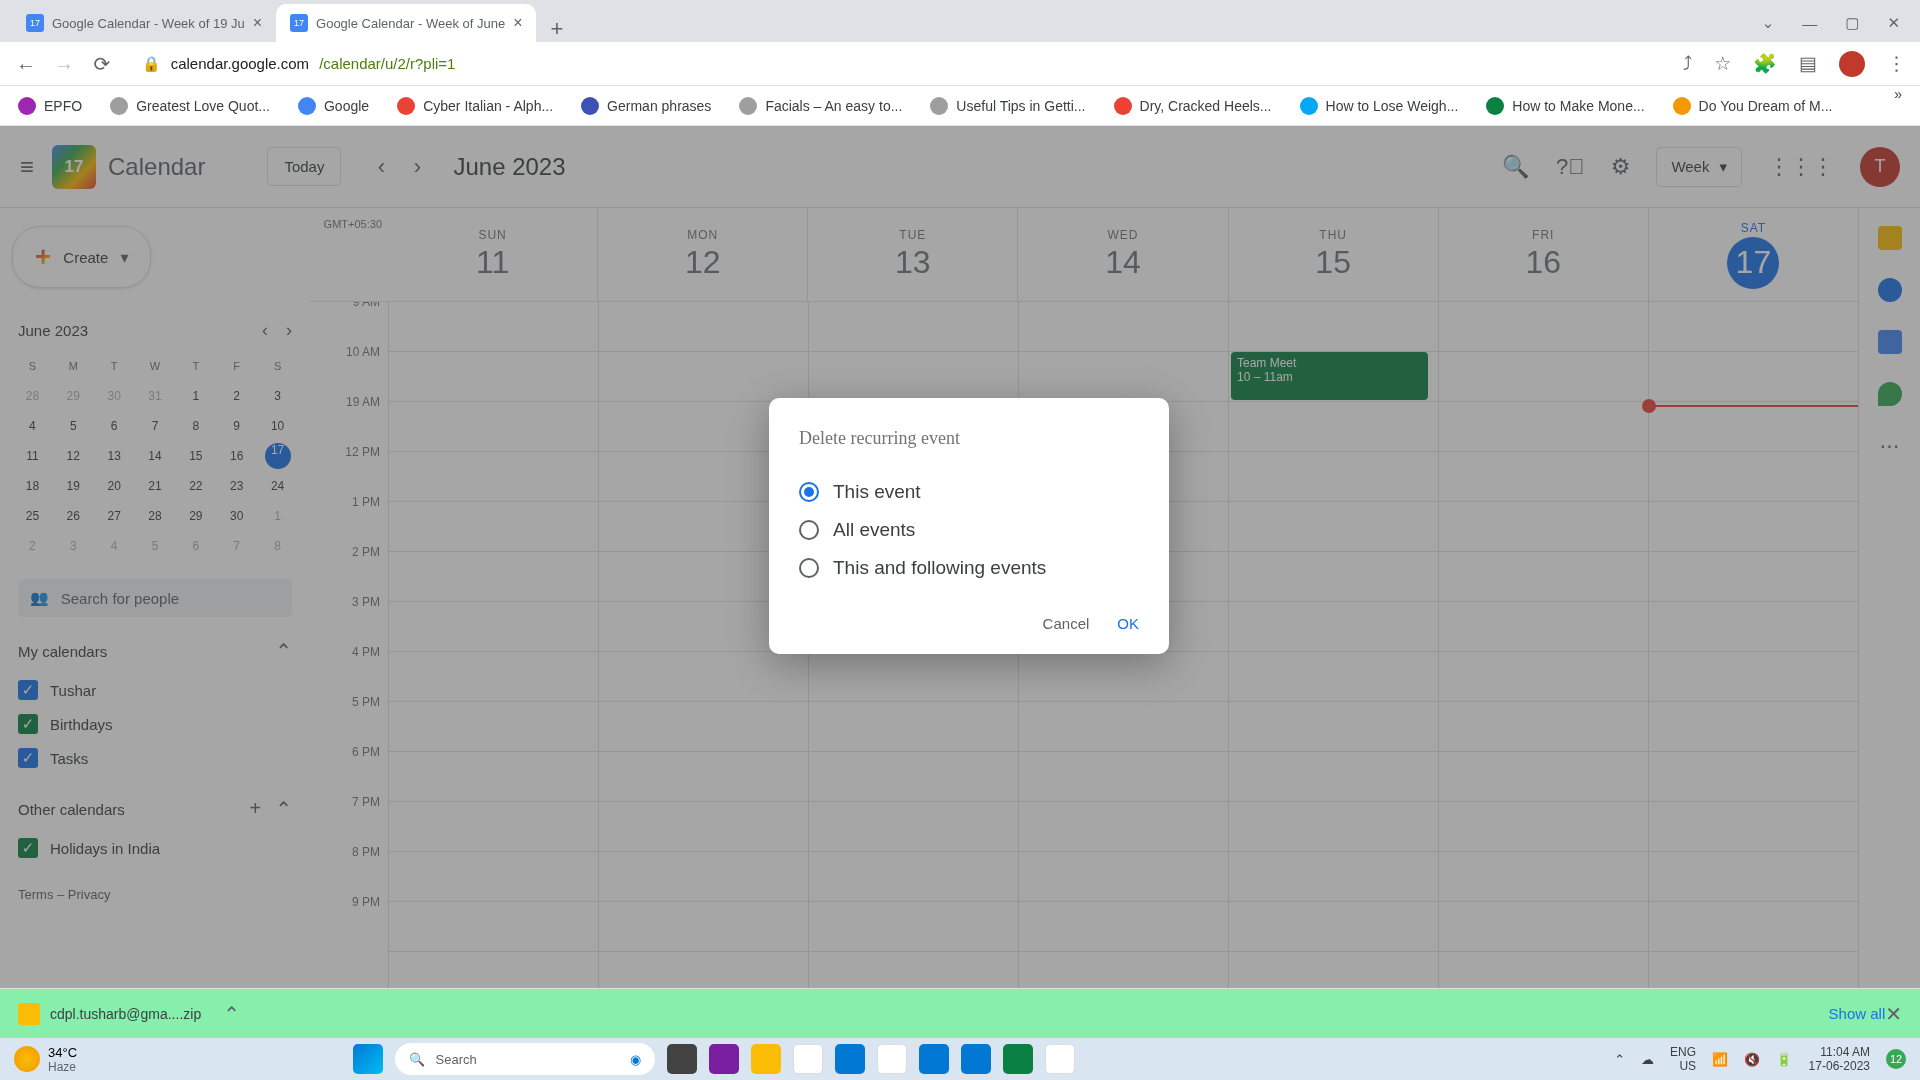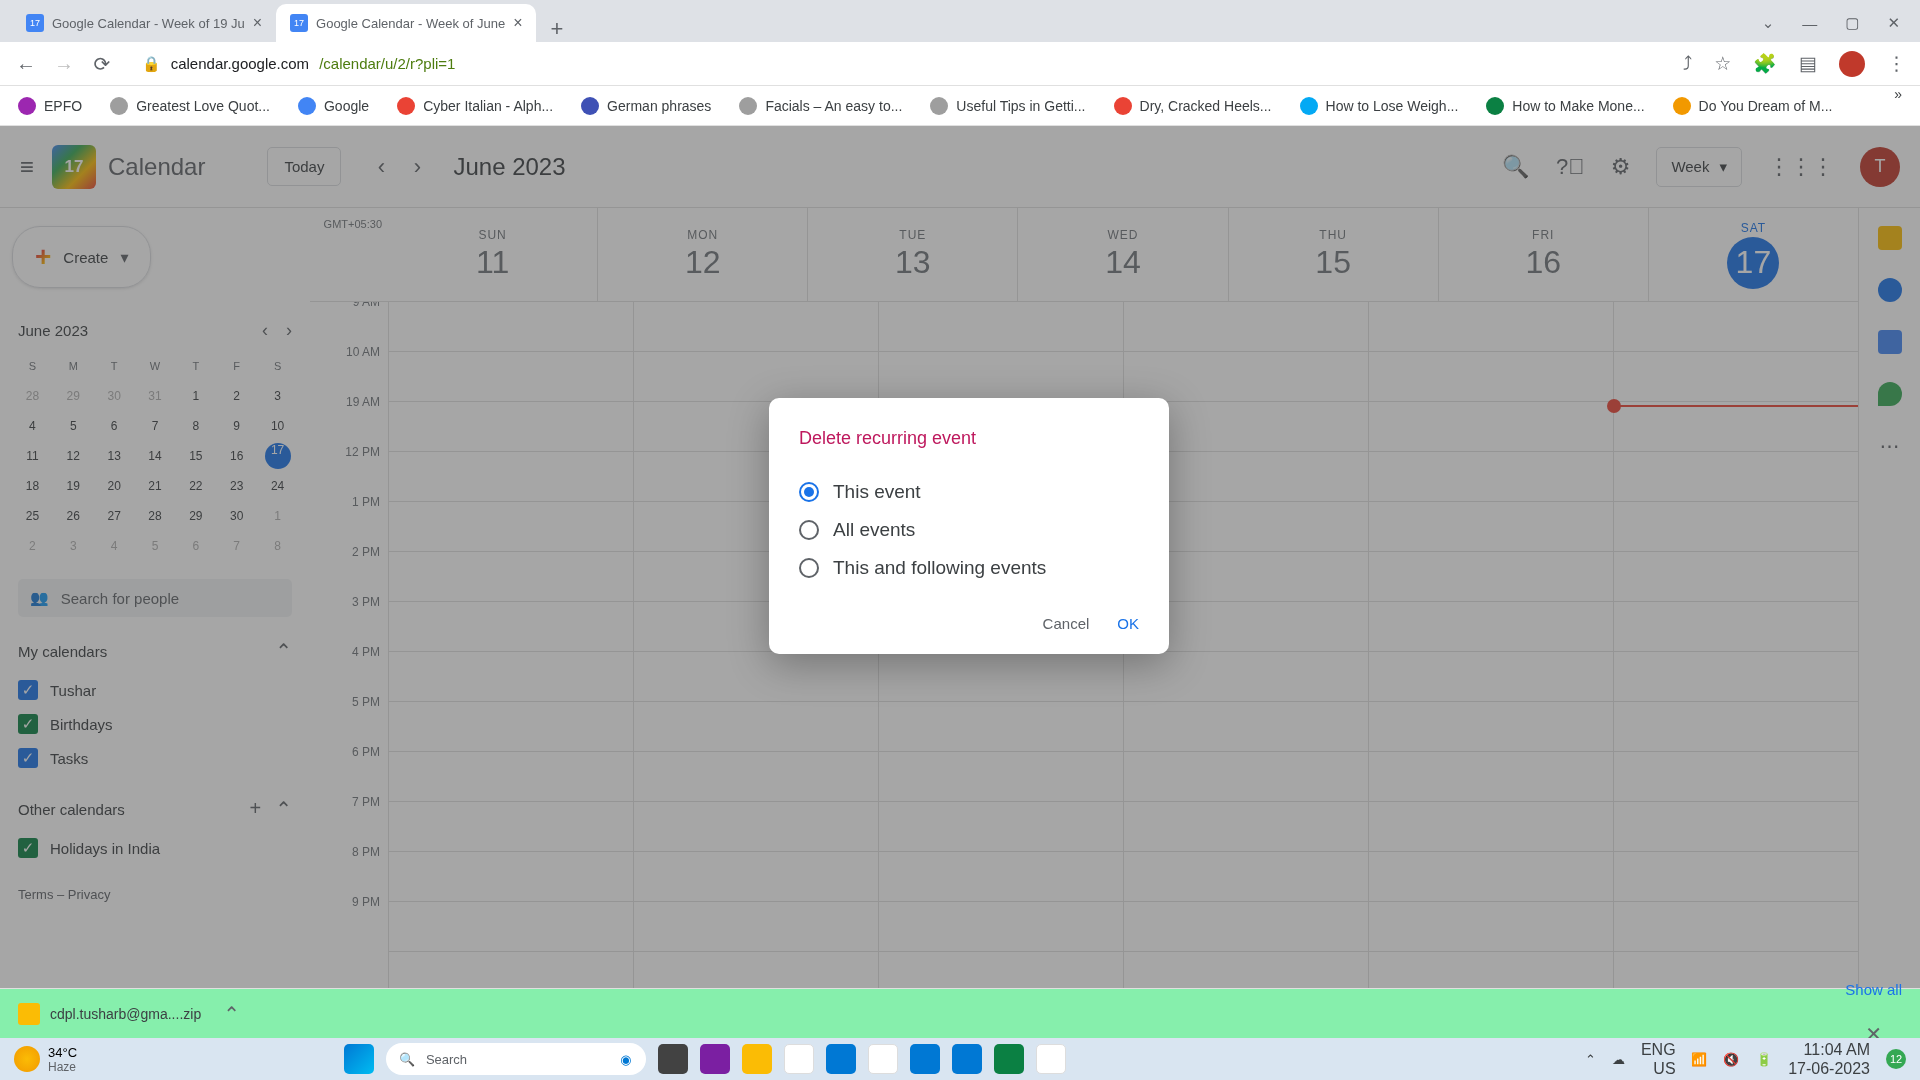--- a/index.html
+++ b/index.html
@@ -83,46 +83,46 @@
 .day-col::before { content:""; position:absolute; inset:0; background:repeating-linear-gradient(to bottom, transparent 0, transparent 49px, #e0e0e0 49px, #e0e0e0 50px); }
 .event { position:absolute; left:2px; right:10px; background:#0b8043; color:#fff; font-size:12px; padding:4px 6px; border-radius:4px; }
 .now-line { position:absolute; left:0; right:0; height:2px; background:#ea4335; }
 .now-dot { position:absolute; width:14px; height:14px; background:#ea4335; border-radius:50%; top:-6px; left:-7px; }
 
 .side-rail { width:62px; display:flex; flex-direction:column; align-items:center; gap:28px; padding-top:18px; border-left:1px solid #e0e0e0; font-size:20px; }
 .rail-ic { width:24px; height:24px; border-radius:4px; }
 
 
 .dialog { position:absolute; z-index:50; top:398px; left:769px; width:400px; background:#fff; border-radius:10px; padding:30px 30px 22px; box-shadow:0 10px 40px rgba(0,0,0,.3); }
-.dlg-title { font-size:18px; color:#be185d; margin-bottom:24px; }
+.dlg-title { font-size:18px; color:#737373; margin-bottom:24px;font-family:Liberation Serif, serif; }
 .dlg-opt { display:flex; align-items:center; gap:14px; padding:8px 0; font-size:19px; color:#3c4043; }
 .radio { width:20px; height:20px; border:2px solid #5f6368; border-radius:50%; display:inline-flex; align-items:center; justify-content:center; }
 .radio.sel { border-color:#1a73e8; }
 .radio.sel::after { content:""; width:10px; height:10px; background:#1a73e8; border-radius:50%; }
 .dlg-btns { display:flex; justify-content:flex-end; gap:28px; margin-top:28px; font-size:15px; }
 .dlg-cancel { color:#5f6368; }
 .dlg-ok { color:#1a73e8; font-weight:500; }
 
 
 .dl-bar { position:absolute; left:0; right:0; bottom:42px; height:50px; background:#86efac; border-top:1px solid #e0e0e0; display:flex; align-items:center; padding:0 18px; z-index:60; }
 .dl-item { display:flex; align-items:center; gap:10px; font-size:14px; color:#3c4043; }
 .dl-ic { width:22px; height:22px; background:#fbbc05; border-radius:3px; }
 .dl-more { margin-left:12px; color:#5f6368; font-size:20px; }
-.dl-right { margin-left:auto; display:flex; align-items:center; gap:24px; color:#1a73e8; font-size:15px;flex-direction:column; }
+.dl-right { margin-left:auto; display:flex; align-items:center; color:#1a73e8; font-size:15px; }
 .dl-close { color:#5f6368; font-size:20px; }
 
 
 .taskbar { position:absolute; left:0; right:0; bottom:0; height:42px; background:#d9e5f1; display:flex; align-items:center; padding:0 14px; gap:14px; font-size:13px; z-index:70; }
 .weather { display:flex; align-items:center; gap:8px; }
 .wic { width:26px; height:26px; border-radius:50%; background:radial-gradient(#fbbc05,#f29900); }
 .tb-center { margin:0 auto; display:flex; align-items:center; gap:12px; }
 .tb-search { width:260px; height:32px; background:#fff; border-radius:16px; display:flex; align-items:center; padding:0 14px; gap:10px; color:#5f6368; }
 .tb-ic { width:30px; height:30px; border-radius:5px; }
 .tray { margin-left:auto; display:flex; align-items:center; gap:16px; color:#3c4043; }
-.tray-col { display:flex; flex-direction:column; align-items:flex-end; font-size:16px; line-height:1.2; }
+.tray-col { display:flex; flex-direction:column; align-items:flex-end; font-size:12px; line-height:1.2; }
 .badge { width:20px; height:20px; border-radius:50%; background:#34a853; color:#fff; font-size:11px; display:flex; align-items:center; justify-content:center; }
 </style>
 </head>
 <body>
 
 <div class="browser-top">
   <div class="tab">
     <span class="tab-favicon">17</span>
     <span>Google Calendar - Week of 19 Ju</span>
     <span class="tab-close">×</span>
@@ -395,20 +395,26 @@
             <div>6 PM</div>
             <div>7 PM</div>
             <div>8 PM</div>
             <div>9 PM</div>
           </div>
         <div class="days" id="days">
             <div class="day-col"></div>
             <div class="day-col"></div>
             <div class="day-col"></div>
             <div class="day-col"></div>
+            <div class="day-col">
+              <div class="event" style="top: 50px; height: 48px; background: rgb(11, 128, 67);">
+                <div>Team Meet</div>
+                <div>10 – 11am</div>
+              </div>
+            </div>
             <div class="day-col"></div>
             <div class="day-col">
               <div class="now-line" style="top: 103px;">
                 <div class="now-dot"></div>
               </div>
             </div>
           </div>
       </div>
     </div>
 

